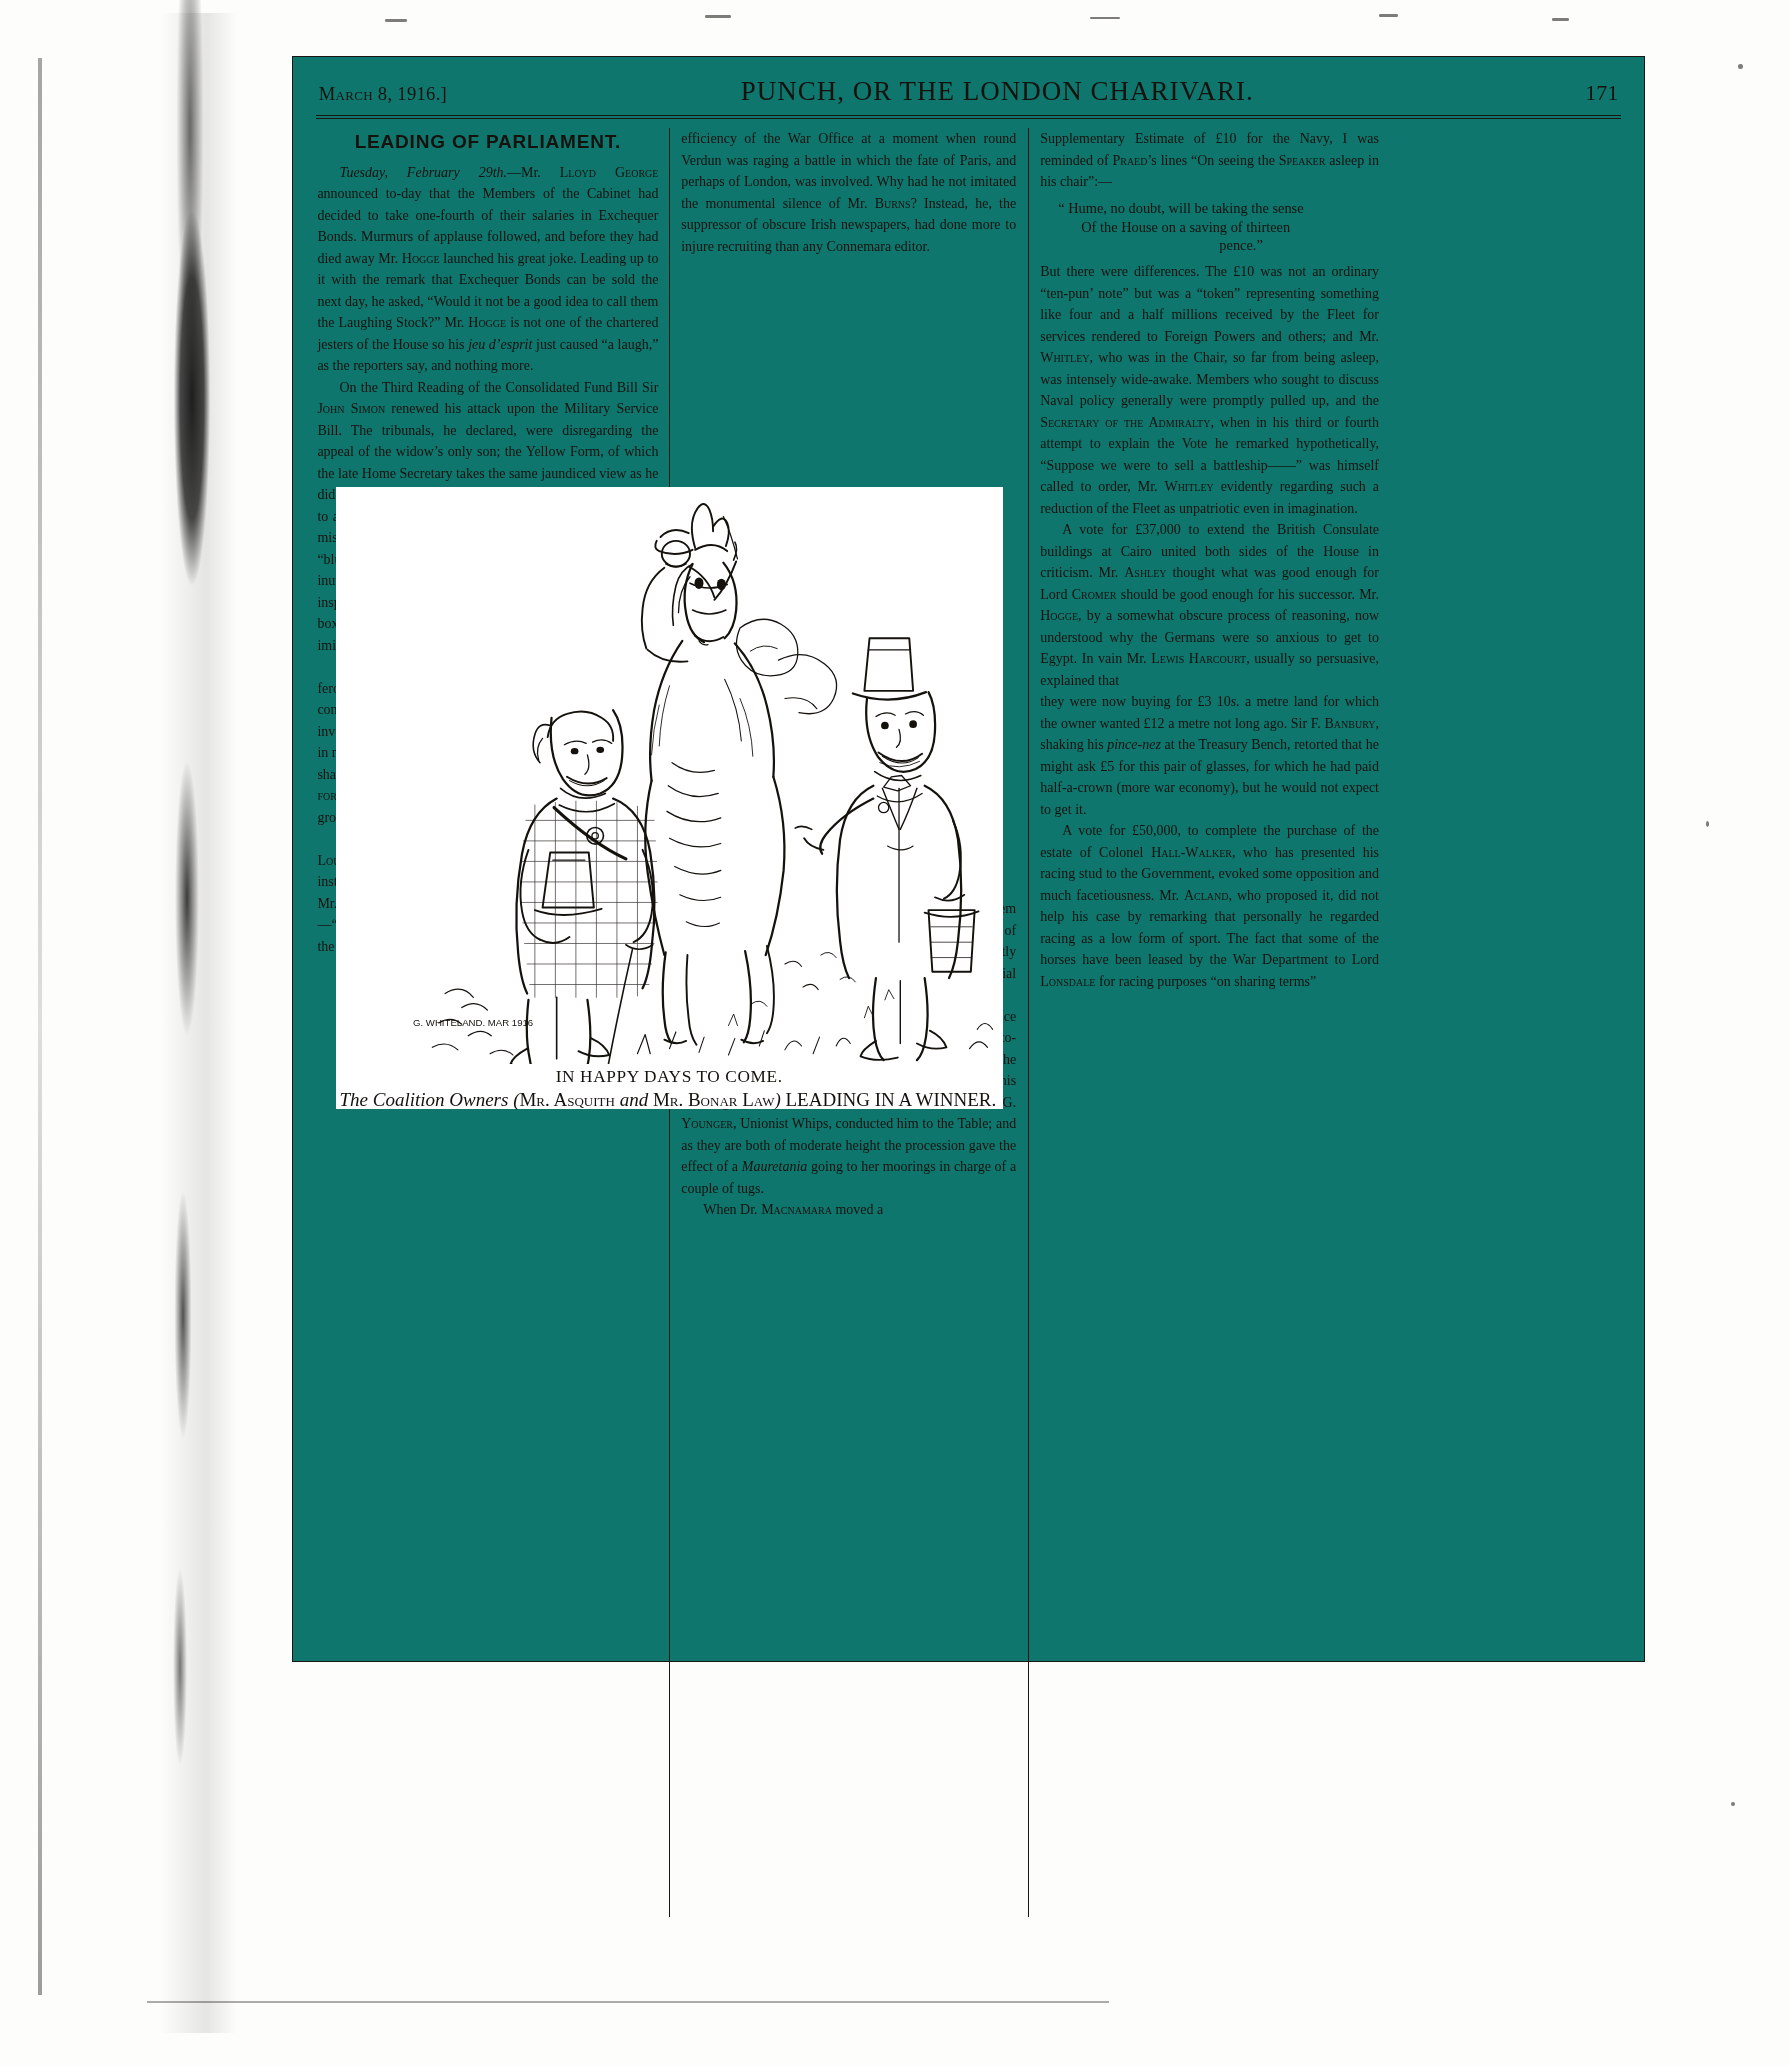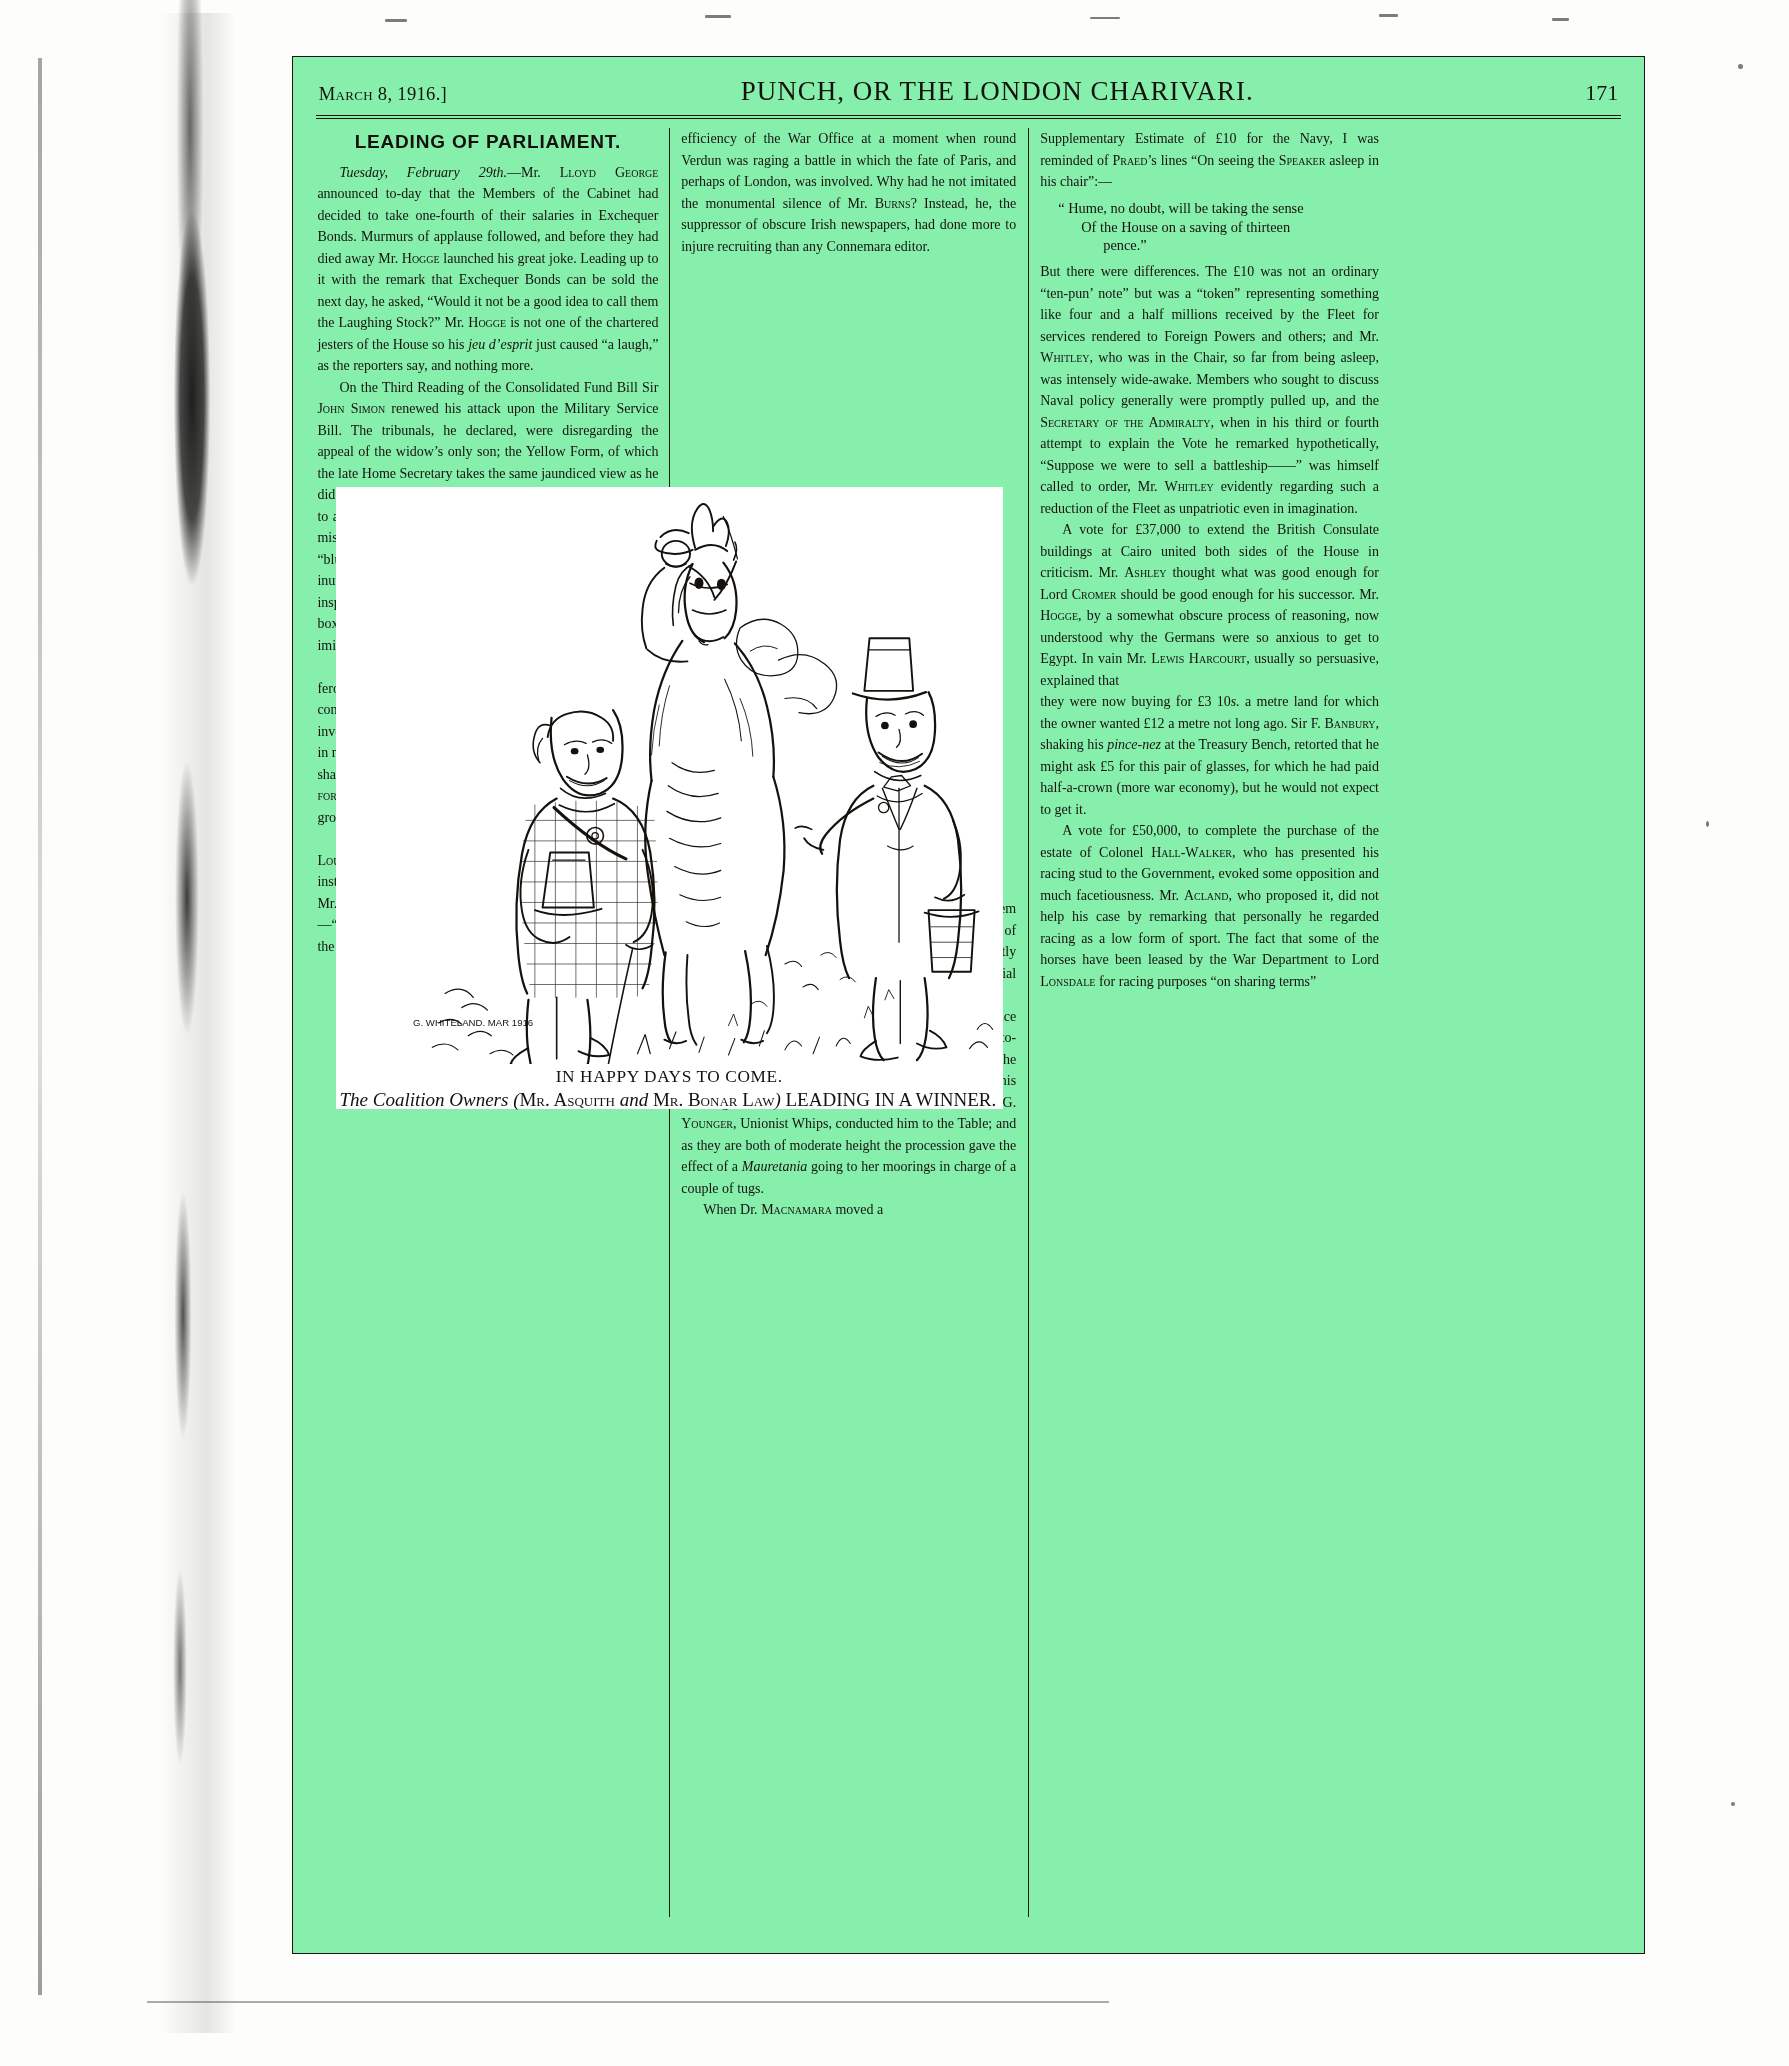--- a/index.html
+++ b/index.html
@@ -51,23 +51,23 @@
     background: rgba(20,18,14,0.55);
     border-radius: 50%;
   }
 
   
   .page {
     position: absolute;
     left: 292px;
     top: 56px;
     width: 1353px;
-    height: 1898px;
+    height: 1606px;
     border: 1.9px solid #1a1712;
-    background: #86efac;
+    background: #0f766e;
     box-sizing: border-box;
   }
   .page-inner {
     position: absolute;
     inset: 0;
     padding: 14px 16.7px 11.5px 16.7px;
     box-sizing: border-box;
   }
 
   
@@ -135,21 +135,21 @@
   .sc { font-variant: small-caps; }
   .it { font-style: italic; }
 
   
   .verse {
     margin: 6.4px 0 6.4px 18px;
     font-size: 14.4px;
     line-height: 18.6px;
   }
   .verse .l2 { padding-left: 23px; }
-  .verse .l3 { padding-left: 45px; }
+  .verse .l3 { padding-left: 45px; text-align: center; }
 
   
   .cartoon-wrap {
     position: absolute;
     left: 26px;
     top: 359px;
     width: 667px;
     z-index: 3;
     background: #fff;
   }

